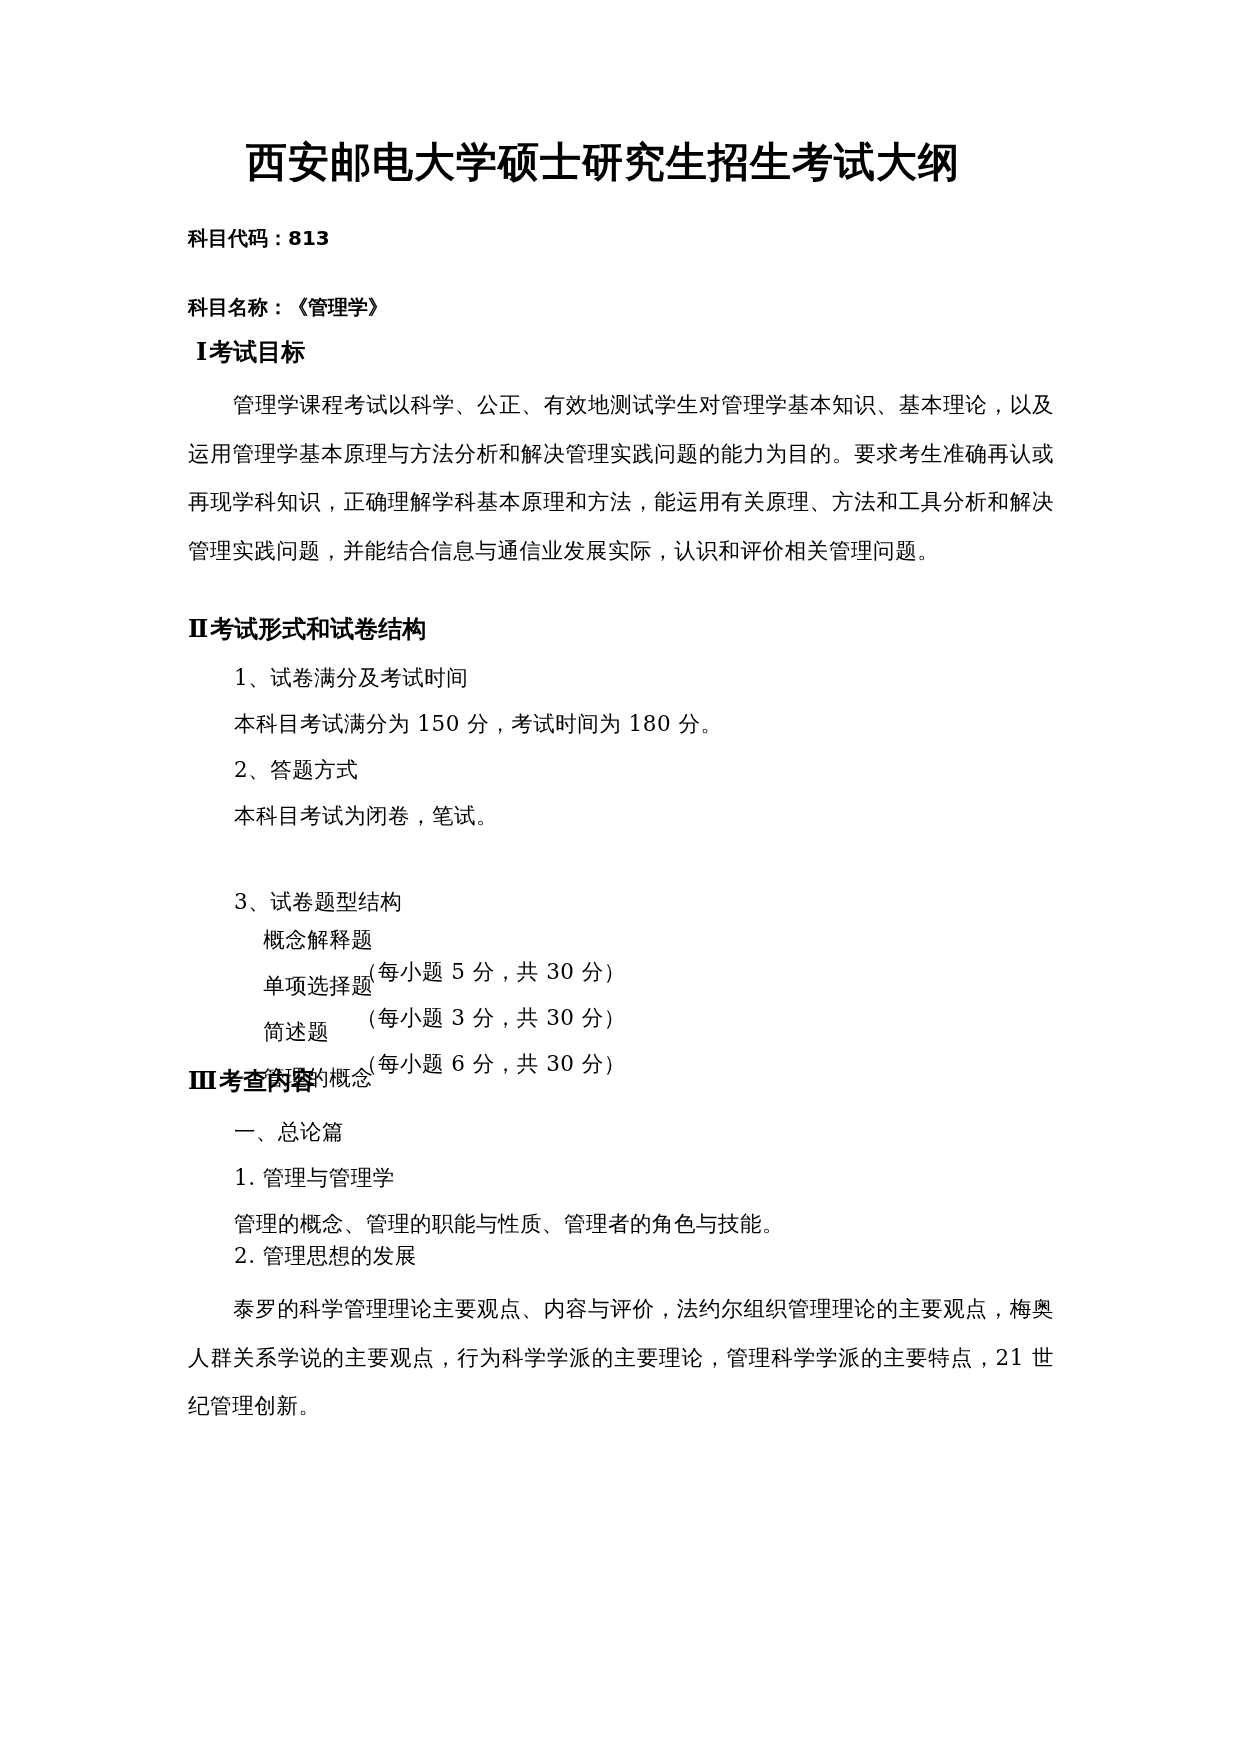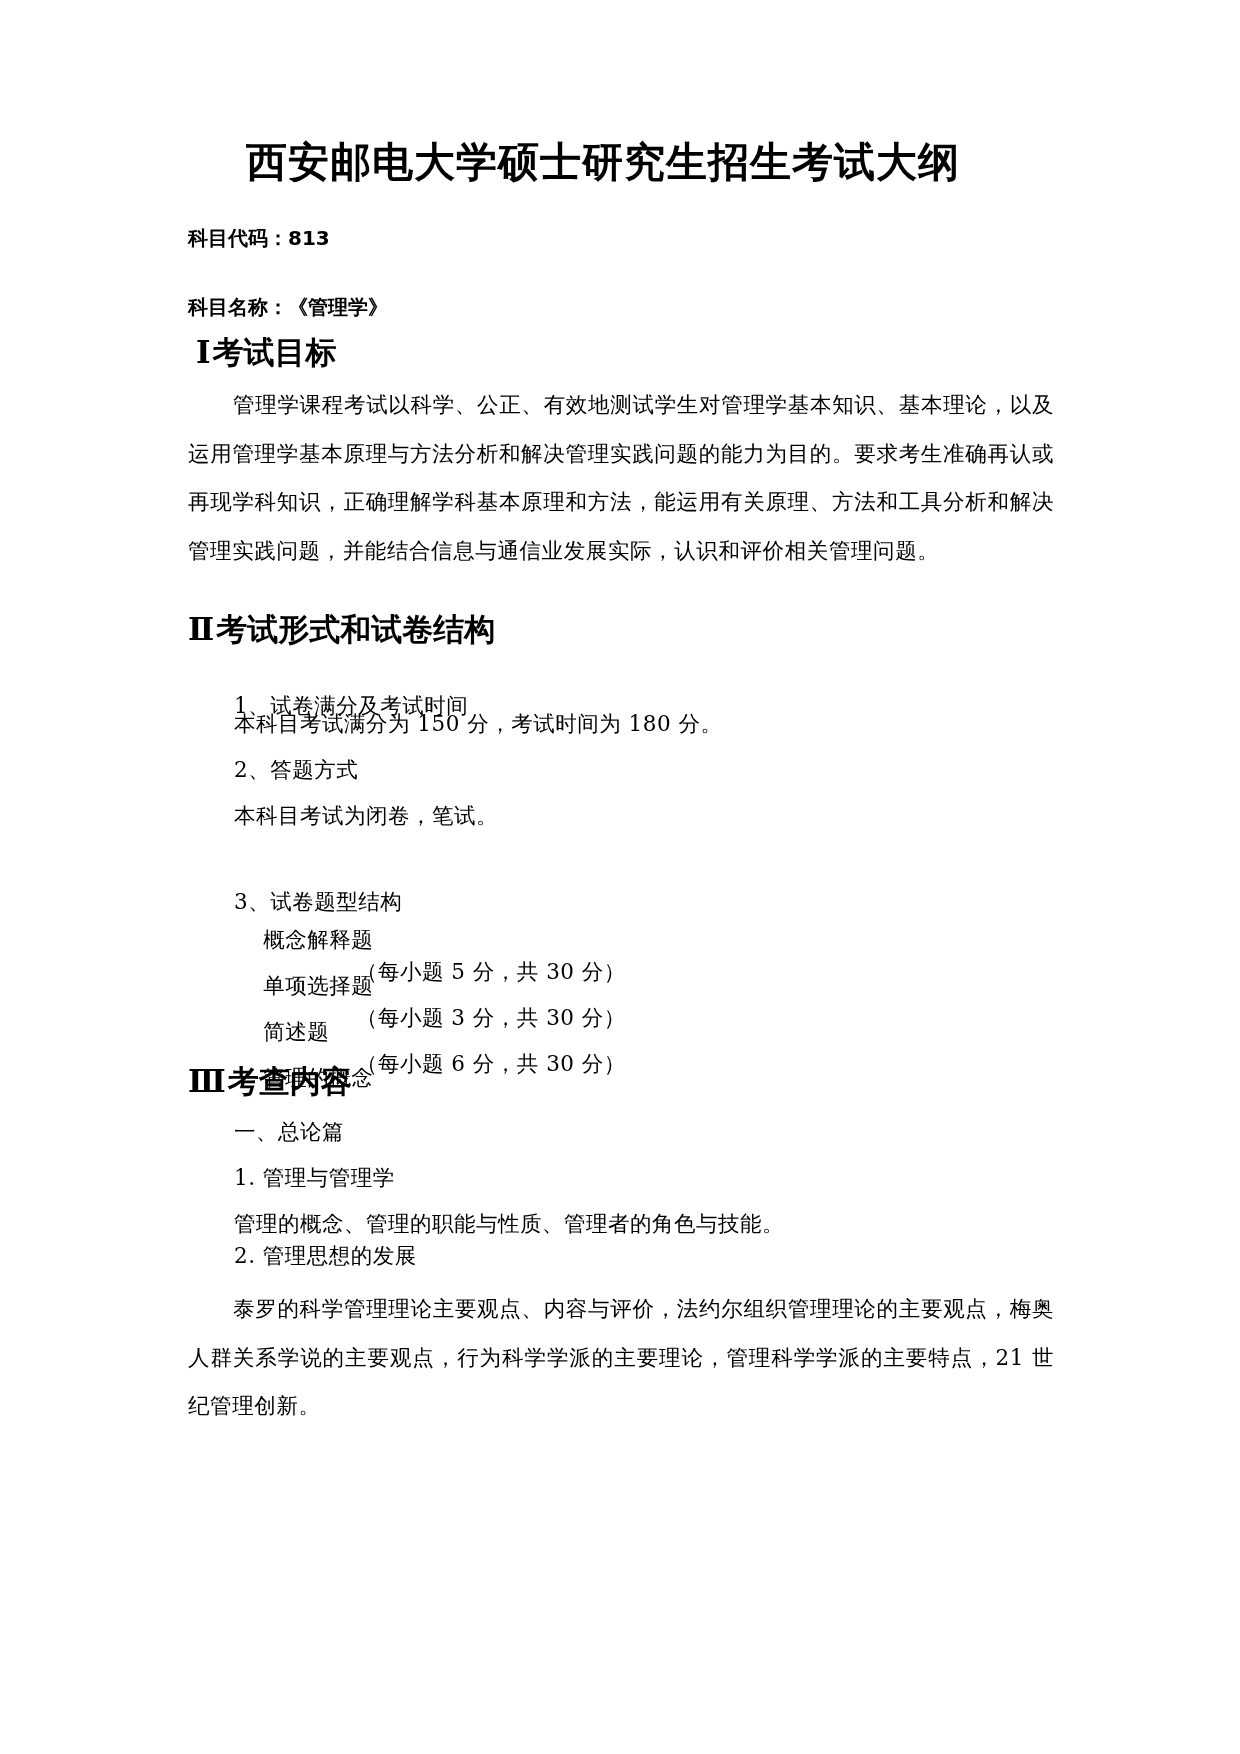--- a/index.html
+++ b/index.html
@@ -36,21 +36,21 @@
       left: 188px;
       font-family: "DejaVu Sans", "Liberation Sans", sans-serif;
       font-weight: bold;
       font-size: 20px;
       line-height: 32px;
     }
     .heading {
       position: absolute;
       font-family: "DejaVu Sans", "Liberation Sans", sans-serif;
       font-weight: bold;
-      font-size: 31px;
+      font-size: 24px;
       line-height: 34px;
     }
     .heading .numeral {
       font-family: "DejaVu Serif", "Liberation Serif", serif;
       font-weight: bold;
       margin-right: 2px;
     }
     .para {
       position: absolute;
       left: 188px;
@@ -95,21 +95,21 @@
 
   <div class="heading" style="left:196px; top:335px;">
     <span class="numeral">Ⅰ</span><span>考试目标</span>
   </div>
   <div class="para" style="top:381px;">管理学课程考试以科学、公正、有效地测试学生对管理学基本知识、基本理论，以及运用管理学基本原理与方法分析和解决管理实践问题的能力为目的。要求考生准确再认或再现学科知识，正确理解学科基本原理和方法，能运用有关原理、方法和工具分析和解决管理实践问题，并能结合信息与通信业发展实际，认识和评价相关管理问题。</div>
 
   <div class="heading" style="left:188px; top:612px;">
     <span class="numeral">Ⅱ</span><span>考试形式和试卷结构</span>
   </div>
 
-  <div class="line" style="top:662px;margin-top:28px;">1、试卷满分及考试时间</div>
+  <div class="line" style="top:662px;">1、试卷满分及考试时间</div>
   <div class="line" style="top:708px;">本科目考试满分为 150 分，考试时间为 180 分。</div>
   <div class="line" style="top:754px;">2、答题方式</div>
   <div class="line" style="top:800px;">本科目考试为闭卷，笔试。</div>
   <div class="line" style="top:886px;">3、试卷题型结构</div>
 
   <div class="qrow" style="top:892px;">
     <span>概念解释题</span>
     <span class="qscore" style="left:122px;">（每小题 5 分，共 30 分）</span>
   </div>
   <div class="qrow" style="top:938px;">

